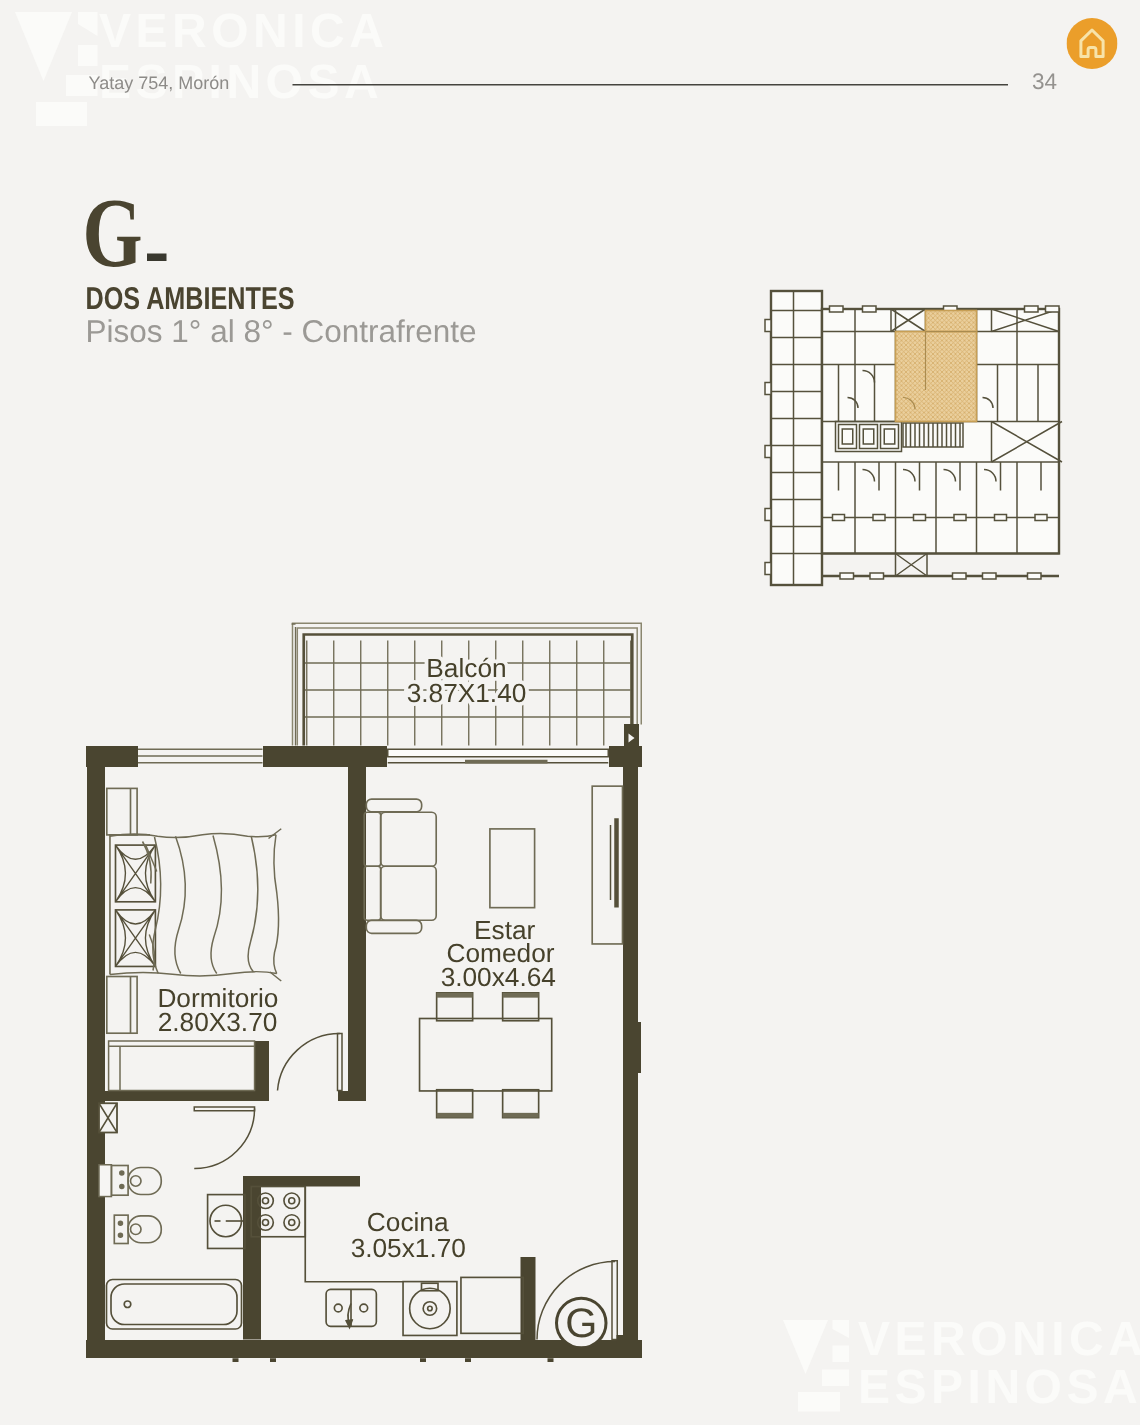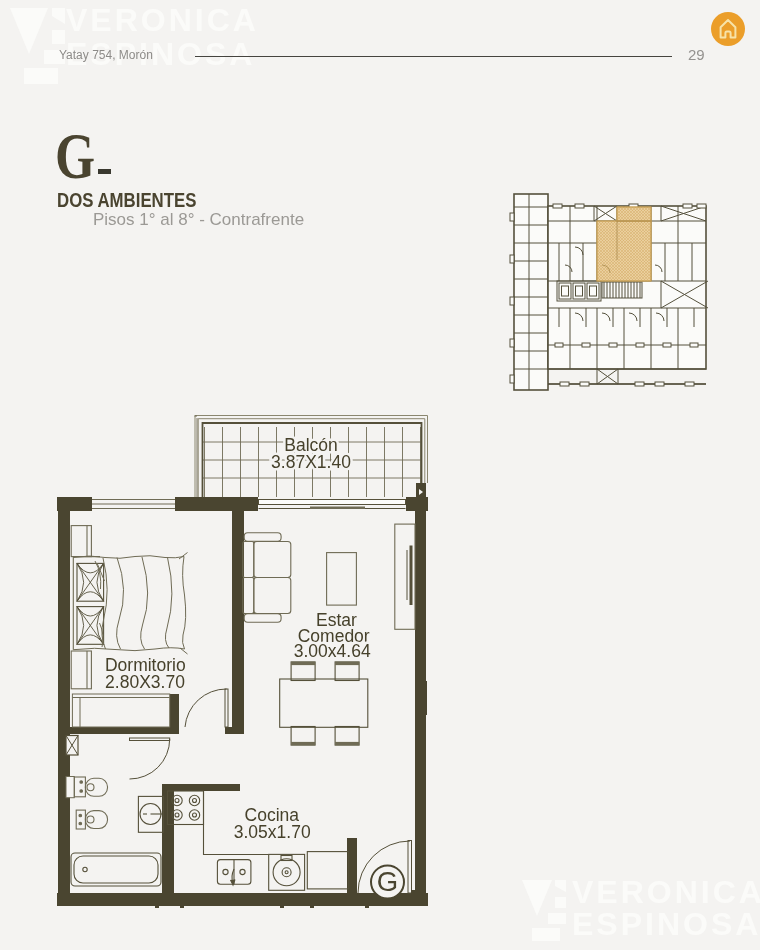--- a/index.html
+++ b/index.html
@@ -26,32 +26,32 @@
 <polygon points="35,2 46,2 46,14 35,8"></polygon>
 <rect x="35" y="19" width="11" height="11"></rect>
 <rect x="28" y="35" width="18" height="11"></rect>
 <rect x="12" y="50" width="28" height="13"></rect>
 </g>
   </svg>
 <div class="abs wm" style="left:572px;top:877px;line-height:31.5px;">VERONICA<br>ESPINOSA</div>
 
 <div class="abs" style="left:59px;top:48px;font-size:12px;color:#8d8b88;">Yatay 754, Morón</div>
 <div class="abs" style="left:195px;top:56px;width:477px;height:1px;background:#45443f;"></div>
-<div class="abs" style="left:688px;top:46px;font-size:15px;color:#94928f;">29</div>
+<div class="abs" style="left:688px;top:46px;font-size:15px;color:#94928f;">34</div>
 
 <svg class="abs" style="left:711px;top:12px" width="34" height="34" viewBox="0 0 34 34">
 <circle cx="17" cy="17" r="17" fill="#eb9e2a"></circle>
 <path d="M9.6 25.6 L9.6 15.2 L17 8.0 L24.4 15.2 L24.4 25.6 L19.6 25.6 L19.6 21.2
  Q19.6 19.6 18.2 19.6 L15.8 19.6 Q14.4 19.6 14.4 21.2 L14.4 25.6 Z" fill="none" stroke="#f7e3a9" stroke-width="2" stroke-linejoin="round"></path>
 </svg>
 
 <div class="abs" style="left:55px;top:122.5px;font-family:'Liberation Serif',serif;font-weight:bold;font-size:66px;line-height:66px;color:#4a4430;transform:scaleX(0.78);transform-origin:0 0;">G</div>
 <div class="abs" style="left:98px;top:168.5px;width:13px;height:5px;background:#39382f;"></div>
 <div class="abs" style="left:57px;top:187.5px;font-size:21px;font-weight:bold;color:#4a4430;transform:scaleX(0.80);transform-origin:0 0;">DOS AMBIENTES</div>
-<div class="abs" style="left:57px;top:210px;font-size:17px;color:#9b9995;margin-left:36px;">Pisos 1° al 8° - Contrafrente</div>
+<div class="abs" style="left:57px;top:210px;font-size:21px;color:#9b9995;">Pisos 1° al 8° - Contrafrente</div>
 
 <svg class="abs" style="left:505px;top:185px" width="205" height="210" viewBox="0 0 205 210">
 <g stroke="#55513c" stroke-width="1" fill="none">
 <rect x="9" y="9" width="34" height="196" fill="#fbfbf9" stroke-width="1.6"></rect>
 <rect x="43" y="21" width="158" height="163" fill="#fbfbf9" stroke-width="1.6"></rect>
 <line x1="43" y1="199" x2="201" y2="199" stroke-width="1.6"></line>
 <line x1="9" y1="22" x2="43" y2="22"></line>
 <line x1="9" y1="40" x2="43" y2="40"></line>
 <line x1="9" y1="58" x2="43" y2="58"></line>
 <line x1="9" y1="76" x2="43" y2="76"></line>

